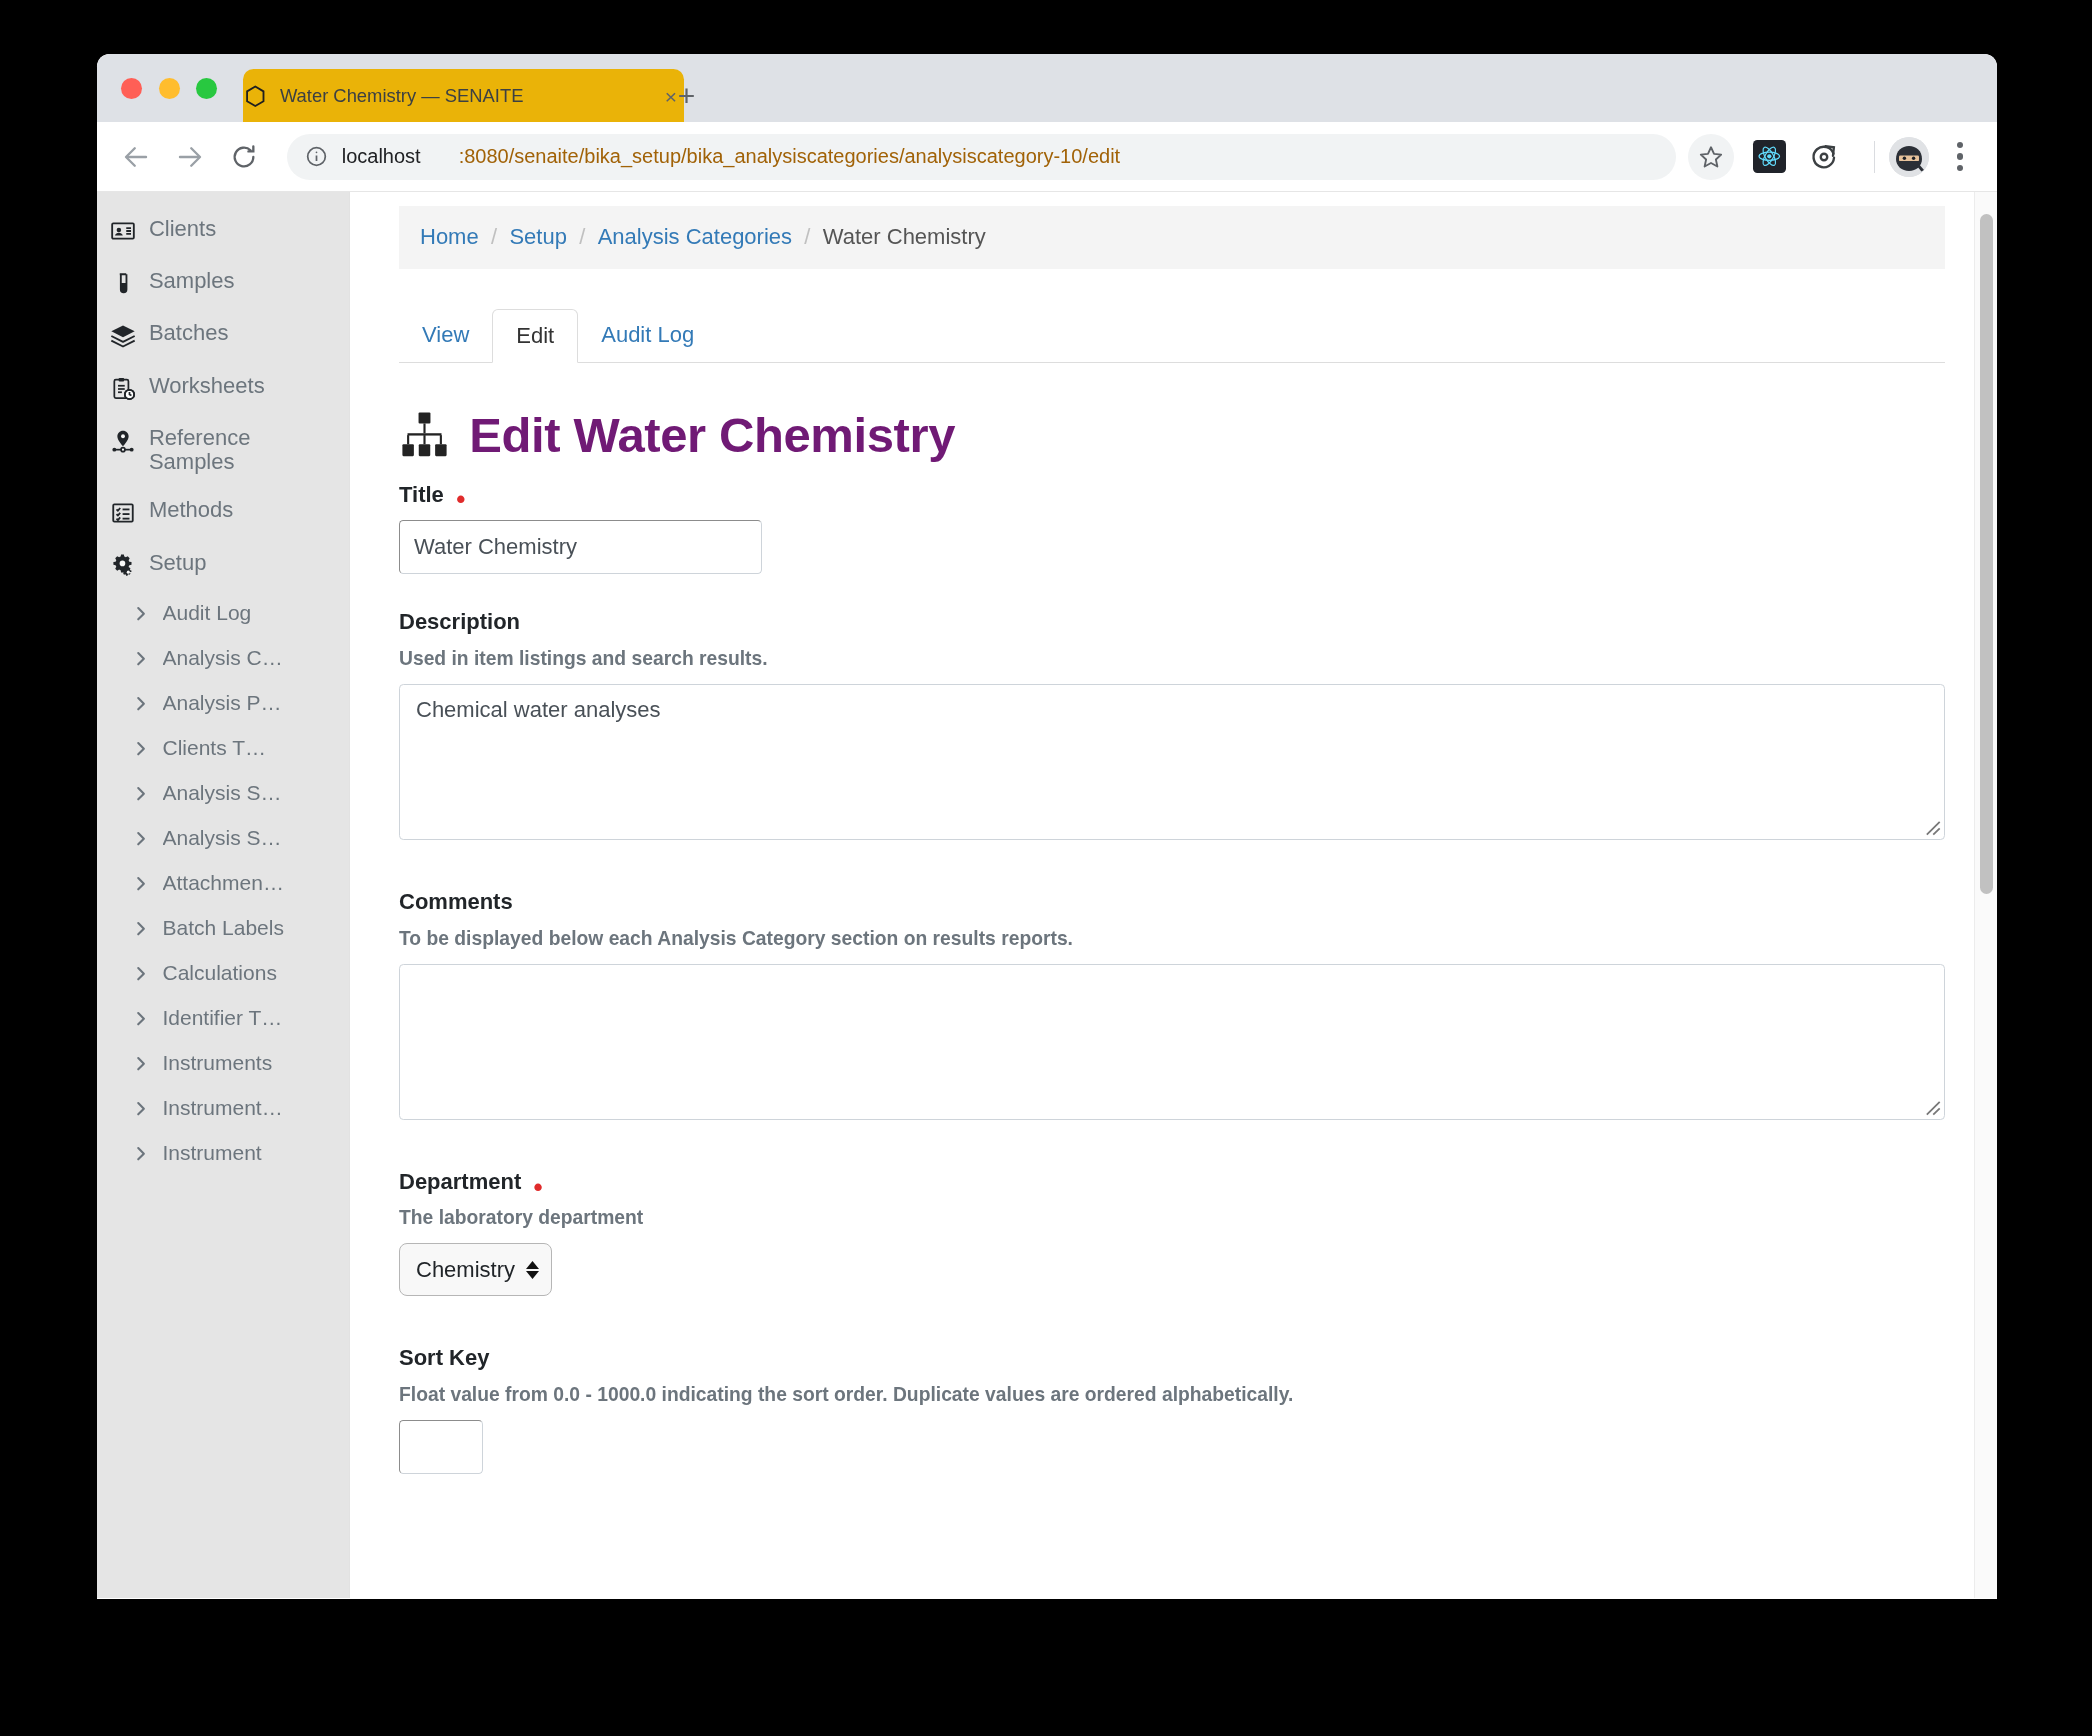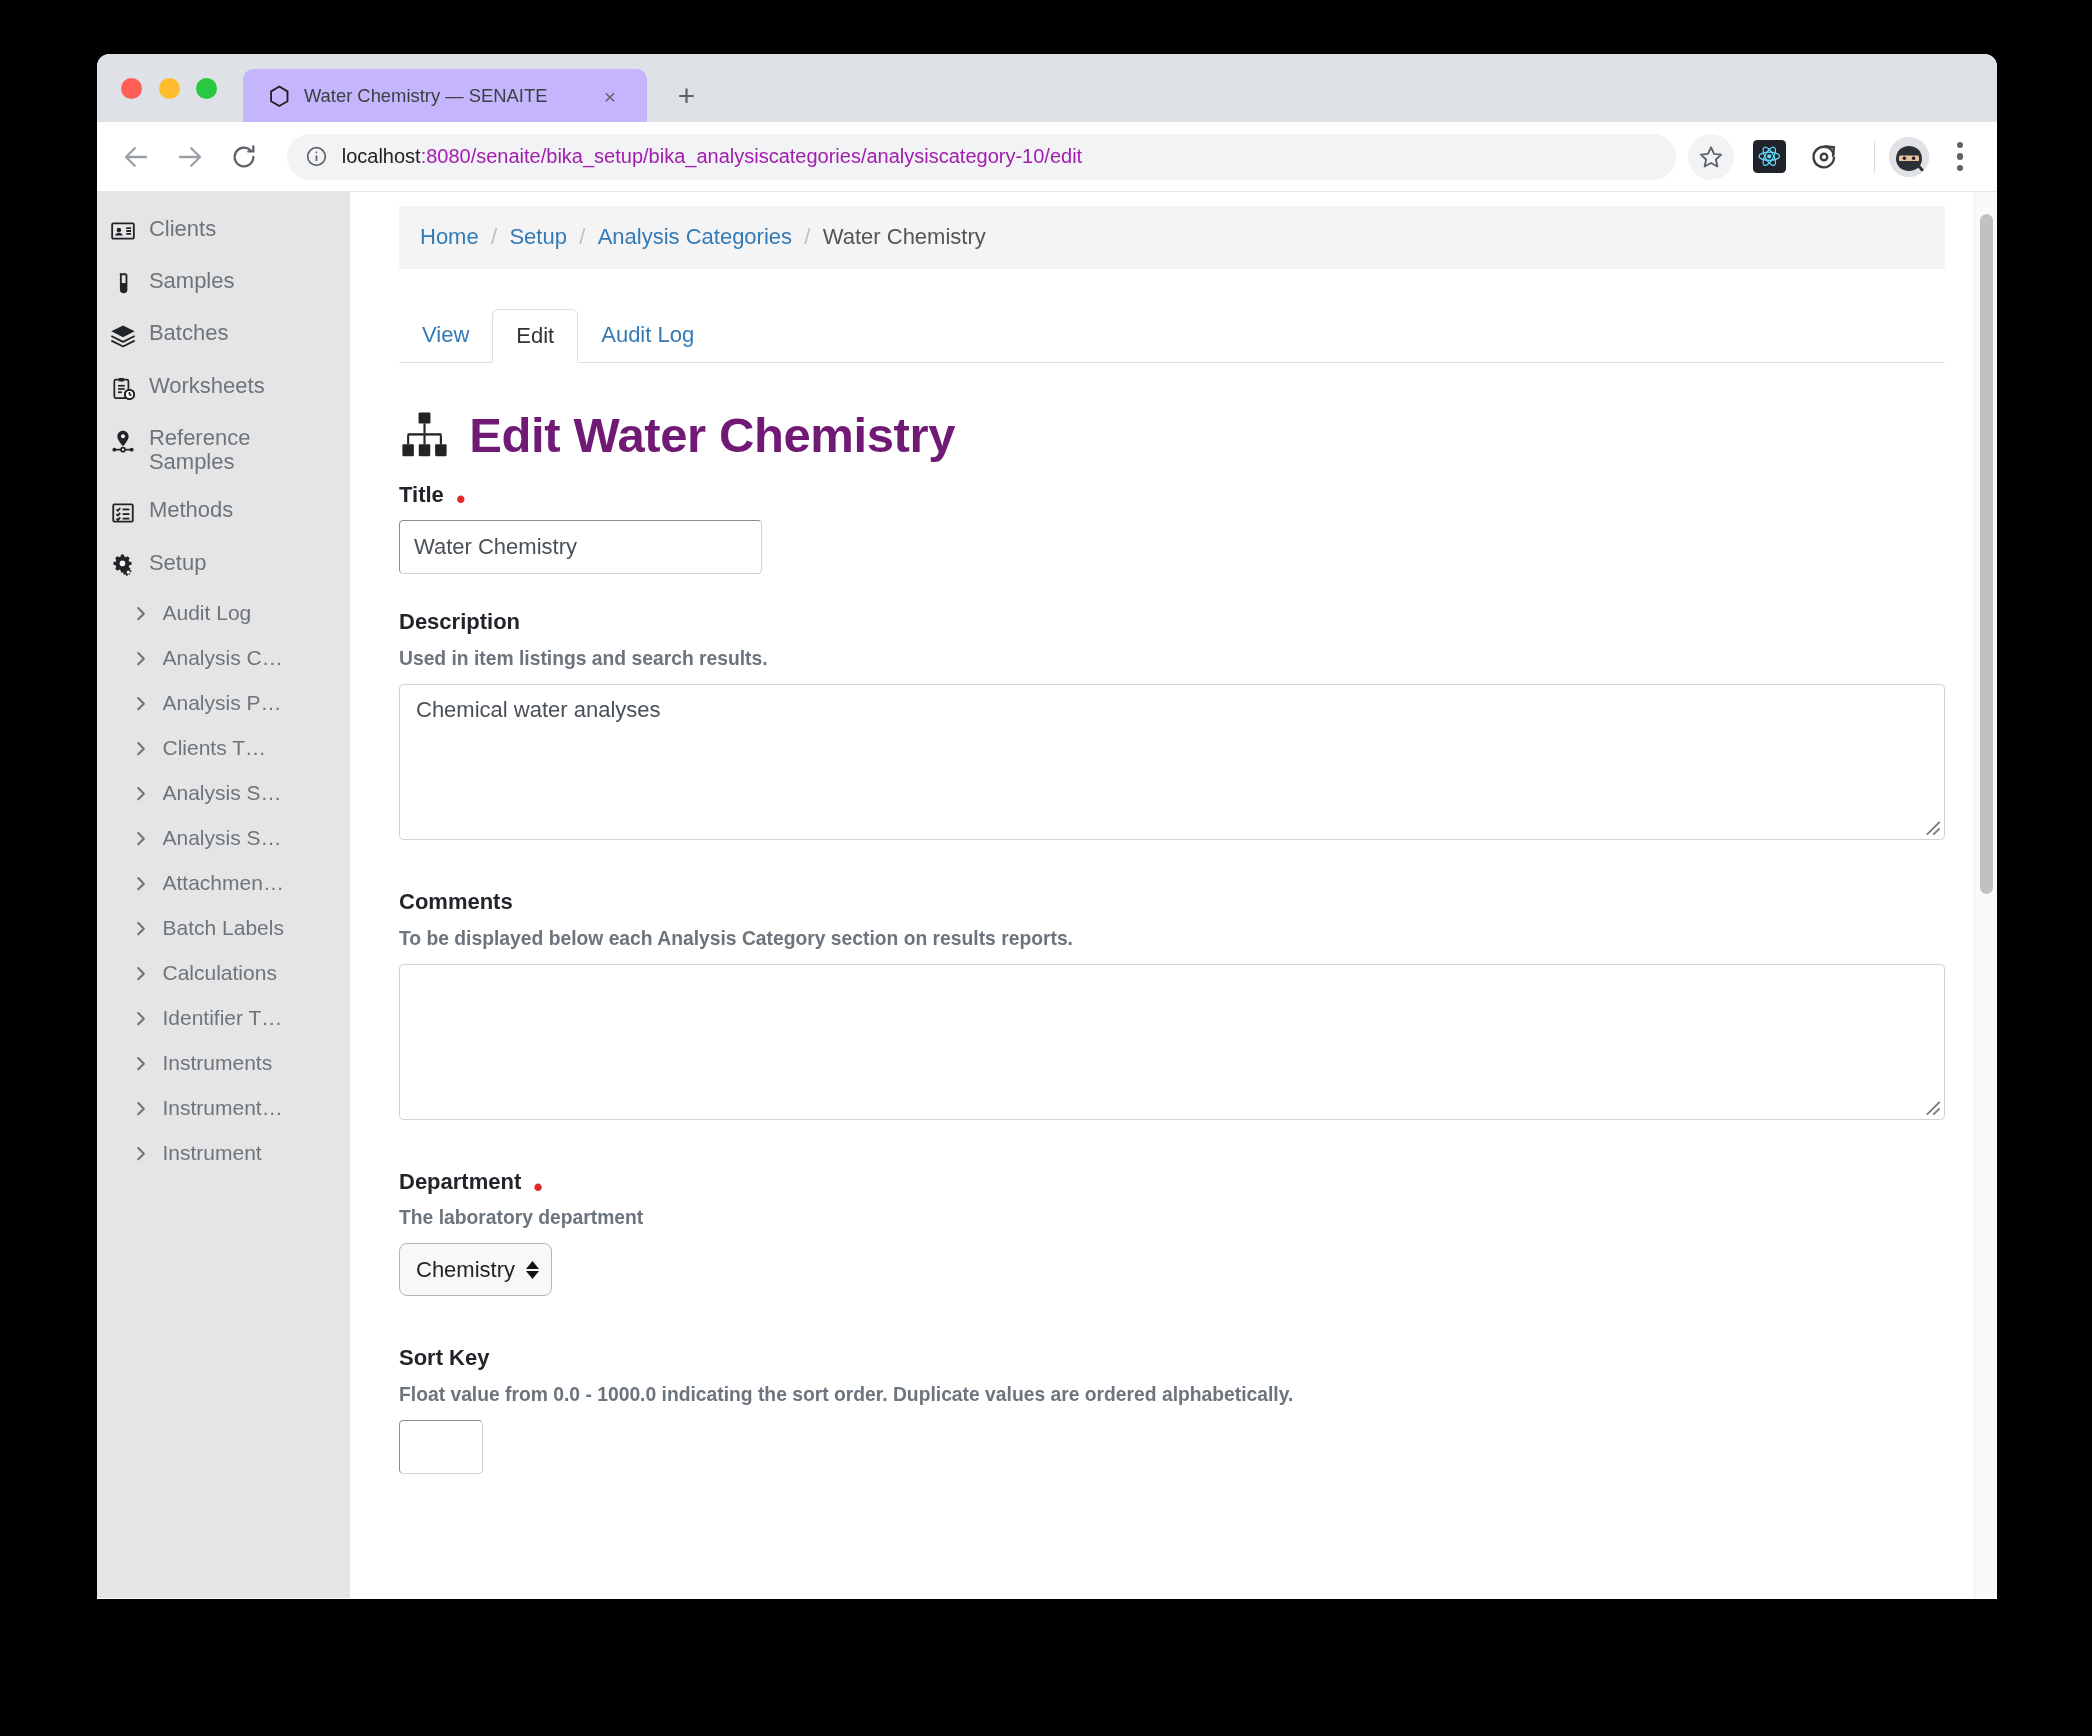--- a/index.html
+++ b/index.html
@@ -30,25 +30,25 @@
   }
   .traffic { position: absolute; left: 24px; top: 24px; display: flex; gap: 16.7px; }
   .dot { width: 21px; height: 21px; border-radius: 50%; }
   .dot.red { background: #ff5f56; }
   .dot.yellow { background: #ffbd2e; }
   .dot.green { background: #28c840; }
 
   .tab {
     position: absolute;
     left: 146px; top: 15px;
-    width: 404px; height: 54px;
-    background: #c4b5fd;
+    width: 441px; height: 54px;
+    background: #eab308;
     border-radius: 10.5px 10.5px 0 0;
     display: flex; align-items: center;
-    padding: 0 24px;
+    padding: 0 0;
   }
   .tab-favicon { width: 24.6px; height: 24.6px; flex: 0 0 24.6px; margin-right: 12.3px; }
   .tab-title {
     flex: 1;
     font-size: 18.4px;
     color: #3c4043;
     white-space: nowrap; overflow: hidden; text-overflow: ellipsis;
   }
   .tab-close {
     width: 26px; height: 26px; flex: 0 0 26px;
@@ -87,21 +87,21 @@
     background: #f1f3f4;
     border-radius: 23px;
     display: flex; align-items: center;
     padding: 0 17.6px;
     margin: 0 12.3px 0 8.8px;
     min-width: 0;
   }
   .omni-icon { flex: 0 0 23px; margin-right: 14px; color: #5f6368; display: flex; align-items: center; }
   .url { font-size: 20px; white-space: nowrap; overflow: hidden; }
   .url .host { color: #202124; }
-  .url .rest { color: #a21caf; }
+  .url .rest { color: #a16207; margin-left: 38px; }
 
   .star-btn {
     width: 46px; height: 46px; flex: 0 0 46px;
     border-radius: 50%;
     background: #f1f3f4;
     display: flex; align-items: center; justify-content: center;
     color: #5f6368;
     margin-right: 16px;
   }
   .ext {

